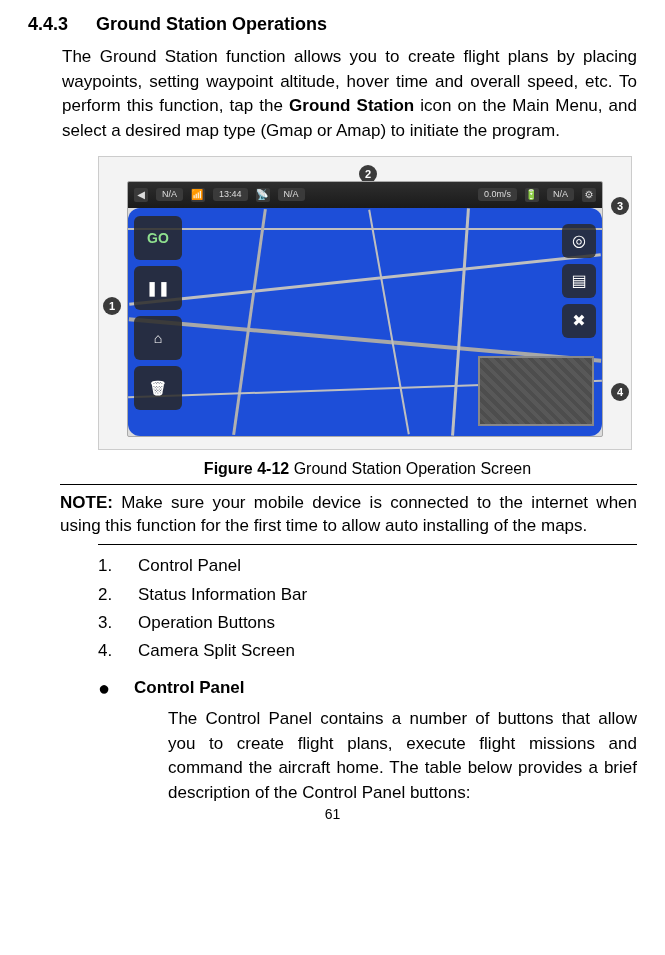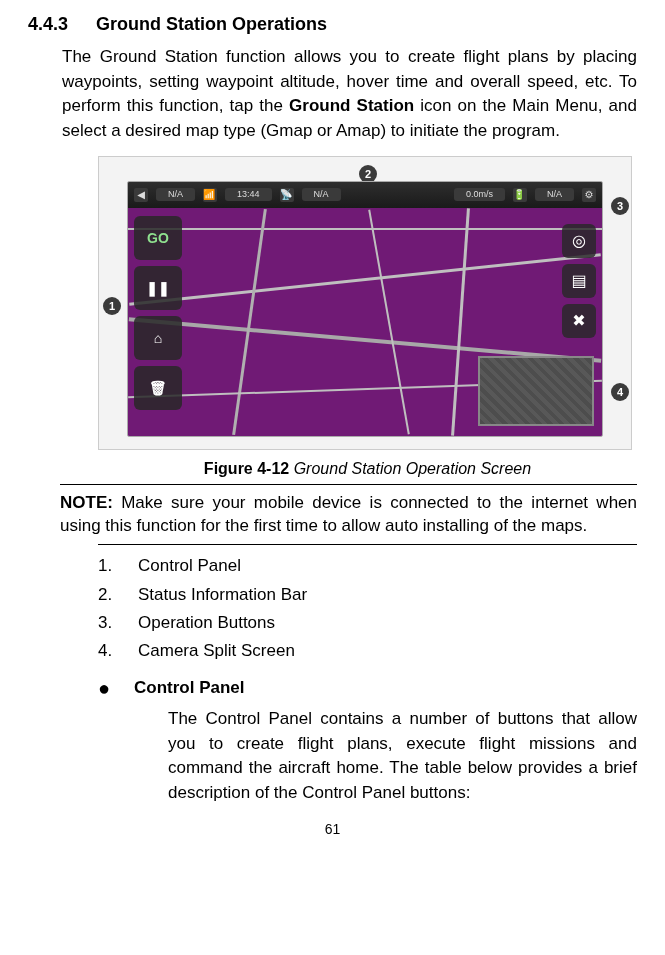--- a/index.html
+++ b/index.html
@@ -77,40 +77,41 @@
     height: 26px;
     background: linear-gradient(#2e2e2e,#1a1a1a);
     display: flex;
     align-items: center;
     padding: 0 6px;
     gap: 8px;
     color: #ddd;
     font-size: 9px;
   }
   .status-chip {
-    padding: 2px 12px;
+    padding: 2px 6px;
     background: #3a3a3a;
     border-radius: 3px;
     line-height: 1;
   }
   .status-icon {
     width: 14px; height: 14px;
     display: flex; align-items: center; justify-content: center;
     background: #3a3a3a;
     border-radius: 2px;
     font-size: 10px;
   }
   .spacer { flex: 1; }
 
   .map-area {
     position: absolute;
     top: 26px;
     left: 0; right: 0; bottom: 0;
-    background: #701a75;
+    background: #1d4ed8;
     overflow: hidden;
+    border-radius: 12px;
   }
   
   .road { position:absolute; background:#bfbfbf; }
   .r1 { top:20px; left:0; right:0; height:2px; }
   .r2 { top:70px; left:0; right:0; height:3px; transform: rotate(-6deg); }
   .r3 { top:130px; left:0; right:0; height:4px; transform: rotate(5deg); background:#a8a8a8;}
   .r4 { top:0; bottom:0; left:120px; width:3px; transform: rotate(8deg); background:#b0b0b0;}
   .r5 { top:0; bottom:0; left:260px; width:2px; transform: rotate(-10deg);}
   .r6 { top:0; bottom:0; right:140px; width:3px; transform: rotate(4deg);}
   .r7 { top:180px; left:0; right:0; height:2px; transform: rotate(-2deg);}
@@ -164,21 +165,21 @@
     background: #555;
     background-image: repeating-linear-gradient(45deg,#4d4d4d,#4d4d4d 4px,#585858 4px,#585858 8px);
   }
 
   .figure-caption {
     text-align: center;
     font-size: 16px;
     margin: 10px 0 6px 0;
   }
   .figure-caption .bold { font-weight: bold; }
-  .figure-caption .italic { font-style: italic; }
+  .figure-caption .italic { }
 
   .note-block {
     margin-left: 32px;
     font-size: 17px;
     line-height: 1.4;
     border-top: 1px solid #000;
     padding-top: 6px;
     text-align: justify;
   }
   .note-bottom-rule {
@@ -214,21 +215,21 @@
   }
   .sub-block {
     margin-left: 140px;
     font-size: 17px;
     line-height: 1.45;
     text-align: justify;
   }
   .page-num {
     text-align: center;
     font-size: 14px;
-    margin-top: 16px;
+    margin-top: 1px;
     padding-bottom: 8px;
   }
 </style>
 </head>
 <body>
 
 <div class="page">
 
   <div class="section-heading">
     <span>4.4.3</span>

